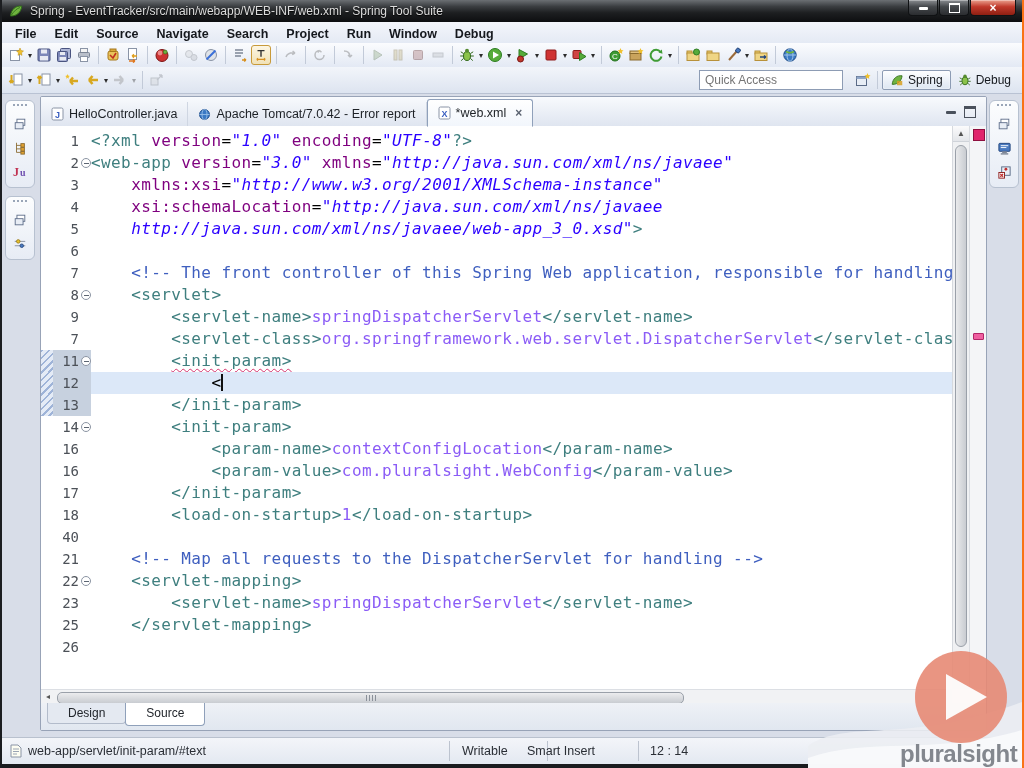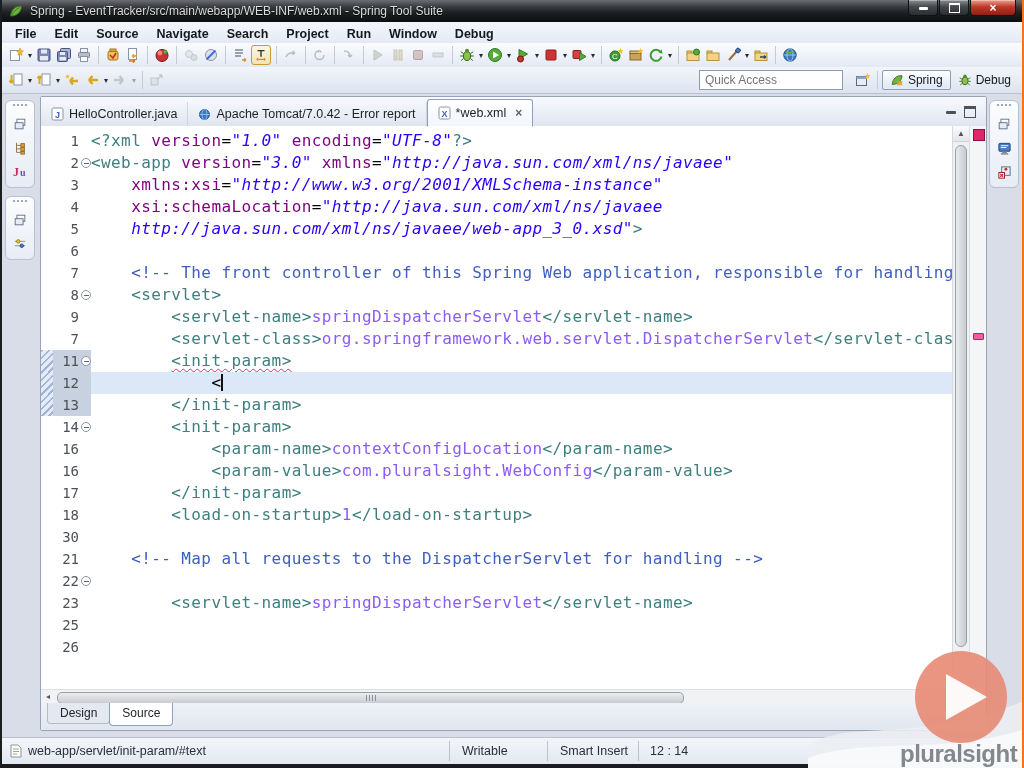--- a/index.html
+++ b/index.html
@@ -86,21 +86,21 @@
   .ruler .mark-mid{position:absolute;top:207px;left:3px;width:9px;height:5px;background:#ef5fa0;border:1px solid #b22568;border-radius:1px;}
   .hscroll{position:absolute;left:0;right:34px;bottom:27px;height:14px;background:#f1f2f4;border-top:1px solid #dcdfe4;box-sizing:border-box;}
   .hs-left{position:absolute;left:0;top:0;bottom:0;width:14px;color:#555;font-size:8px;text-align:center;line-height:13px;}
   .hs-thumb{position:absolute;left:16px;top:1.5px;height:10px;width:625px;border:1px solid #9aa0a9;border-radius:5px;
     background:linear-gradient(#ececee,#c9ccd1);}
   .hs-grip{position:absolute;left:50%;top:2px;width:10px;height:6px;margin-left:-5px;
     background:repeating-linear-gradient(90deg,#8a9099 0 1px,transparent 1px 3px);}
   
   .bottomtabs{position:absolute;left:0;right:0;bottom:0;height:27px;background:linear-gradient(#eef1f6,#e1e7f0);
     display:flex;align-items:flex-start;padding-left:6px;}
-  .btab{font-size:12px;color:#22262c;padding:3px 12px;border:1px solid #b3bccb;border-top:none;border-radius:0 0 4px 4px;background:#e4e9f1;margin-right:-1px;}
+  .btab{font-size:12px;color:#22262c;padding:3px 20px;border:1px solid #b3bccb;border-top:none;border-radius:0 0 4px 4px;background:#e4e9f1;margin-right:-1px;}
   .btab.active{background:#fff;border-color:#8fa0ba;position:relative;z-index:2;height:16px;}
   
   .statusbar{position:absolute;left:0;right:0;top:737px;height:27px;background:linear-gradient(#f3f5f9,#e3e8f1);
     border-top:1px solid #b9c1ce;font-size:12.5px;color:#2a2e35;}
   .sb-item{position:absolute;top:6px;white-space:nowrap;}
   .sb-sep{position:absolute;top:3px;width:1px;height:20px;background:#bcc3cf;}
   .bottomedge{position:absolute;left:0;right:0;bottom:0;height:4px;background:#191b1e;}
   
   .watermark{position:absolute;right:0;bottom:0;z-index:60;pointer-events:none;}
 </style>
@@ -639,49 +639,49 @@
             <div class="ctext"><span class="tk-p">        </span><span class="tk-t">&lt;/init-param&gt;</span></div>
           </div>
           <div class="crow">
             <div class="ann"></div>
             <div class="lnum">18</div>
             <div class="foldc"></div>
             <div class="ctext"><span class="tk-p">        </span><span class="tk-t">&lt;load-on-startup&gt;</span><span class="tk-x">1</span><span class="tk-t">&lt;/load-on-startup&gt;</span></div>
           </div>
           <div class="crow">
             <div class="ann"></div>
-            <div class="lnum">30</div>
+            <div class="lnum">40</div>
             <div class="foldc"></div>
             <div class="ctext"></div>
           </div>
           <div class="crow">
             <div class="ann"></div>
             <div class="lnum">21</div>
             <div class="foldc"></div>
             <div class="ctext"><span class="tk-p">    </span><span class="tk-c">&lt;!-- Map all requests to the DispatcherServlet for handling --&gt;</span></div>
           </div>
           <div class="crow">
             <div class="ann"></div>
             <div class="lnum">22</div>
             <div class="foldc">
               <span class="foldmark"></span>
             </div>
-            <div class="ctext"><span class="tk-p">    </span></div>
+            <div class="ctext"><span class="tk-p">    </span><span class="tk-t">&lt;servlet-mapping&gt;</span></div>
           </div>
           <div class="crow">
             <div class="ann"></div>
             <div class="lnum">23</div>
             <div class="foldc"></div>
             <div class="ctext"><span class="tk-p">        </span><span class="tk-t">&lt;servlet-name&gt;</span><span class="tk-x">springDispatcherServlet</span><span class="tk-t">&lt;/servlet-name&gt;</span></div>
           </div>
           <div class="crow">
             <div class="ann"></div>
             <div class="lnum">25</div>
             <div class="foldc"></div>
-            <div class="ctext"><span class="tk-p">    </span></div>
+            <div class="ctext"><span class="tk-p">    </span><span class="tk-t">&lt;/servlet-mapping&gt;</span></div>
           </div>
           <div class="crow">
             <div class="ann"></div>
             <div class="lnum">26</div>
             <div class="foldc"></div>
             <div class="ctext"></div>
           </div>
         </div>
     </div>
 
@@ -711,21 +711,21 @@
     <svg class="sb-item" style="left:8px;top:6px" width="12" height="14" viewBox="0 0 12 14">
         <path d="M1,1 h7 l3,3 v9 h-10 z" fill="#fdfdf2" stroke="#8a94a6"></path>
         <line x1="3" y1="5" x2="9" y2="5" stroke="#9aa4b4"></line>
         <line x1="3" y1="7.5" x2="9" y2="7.5" stroke="#9aa4b4"></line>
         <line x1="3" y1="10" x2="7" y2="10" stroke="#9aa4b4"></line>
       </svg>
     <span class="sb-item" style="left:26px">web-app/servlet/init-param/#text</span>
     <span class="sb-sep" style="left:447px"></span>
     <span class="sb-item" style="left:460px">Writable</span>
     <span class="sb-sep" style="left:545px"></span>
-    <span class="sb-item" style="left:558px">Smart Insert</span>
+    <span class="sb-item" style="left:525px">Smart Insert</span>
     <span class="sb-sep" style="left:636px"></span>
     <span class="sb-item" style="left:648px">12 : 14</span>
   </div>
   <div class="bottomedge"></div>
 
   <svg class="watermark" width="214" height="118" viewBox="0 0 214 118">
     <path d="M0,96 C40,68 95,96 214,52 L214,118 L0,118 Z" fill="#eceef3" opacity="0.88"></path>
     <path d="M0,108 C60,86 125,106 214,80 L214,118 L0,118 Z" fill="#f8f9fb" opacity="0.97"></path>
     <circle cx="153" cy="47" r="46" fill="#e78a74" opacity="0.9"></circle>
     <polygon points="138,24 138,70 179,47" fill="#fdfdfd" opacity="0.96"></polygon>

